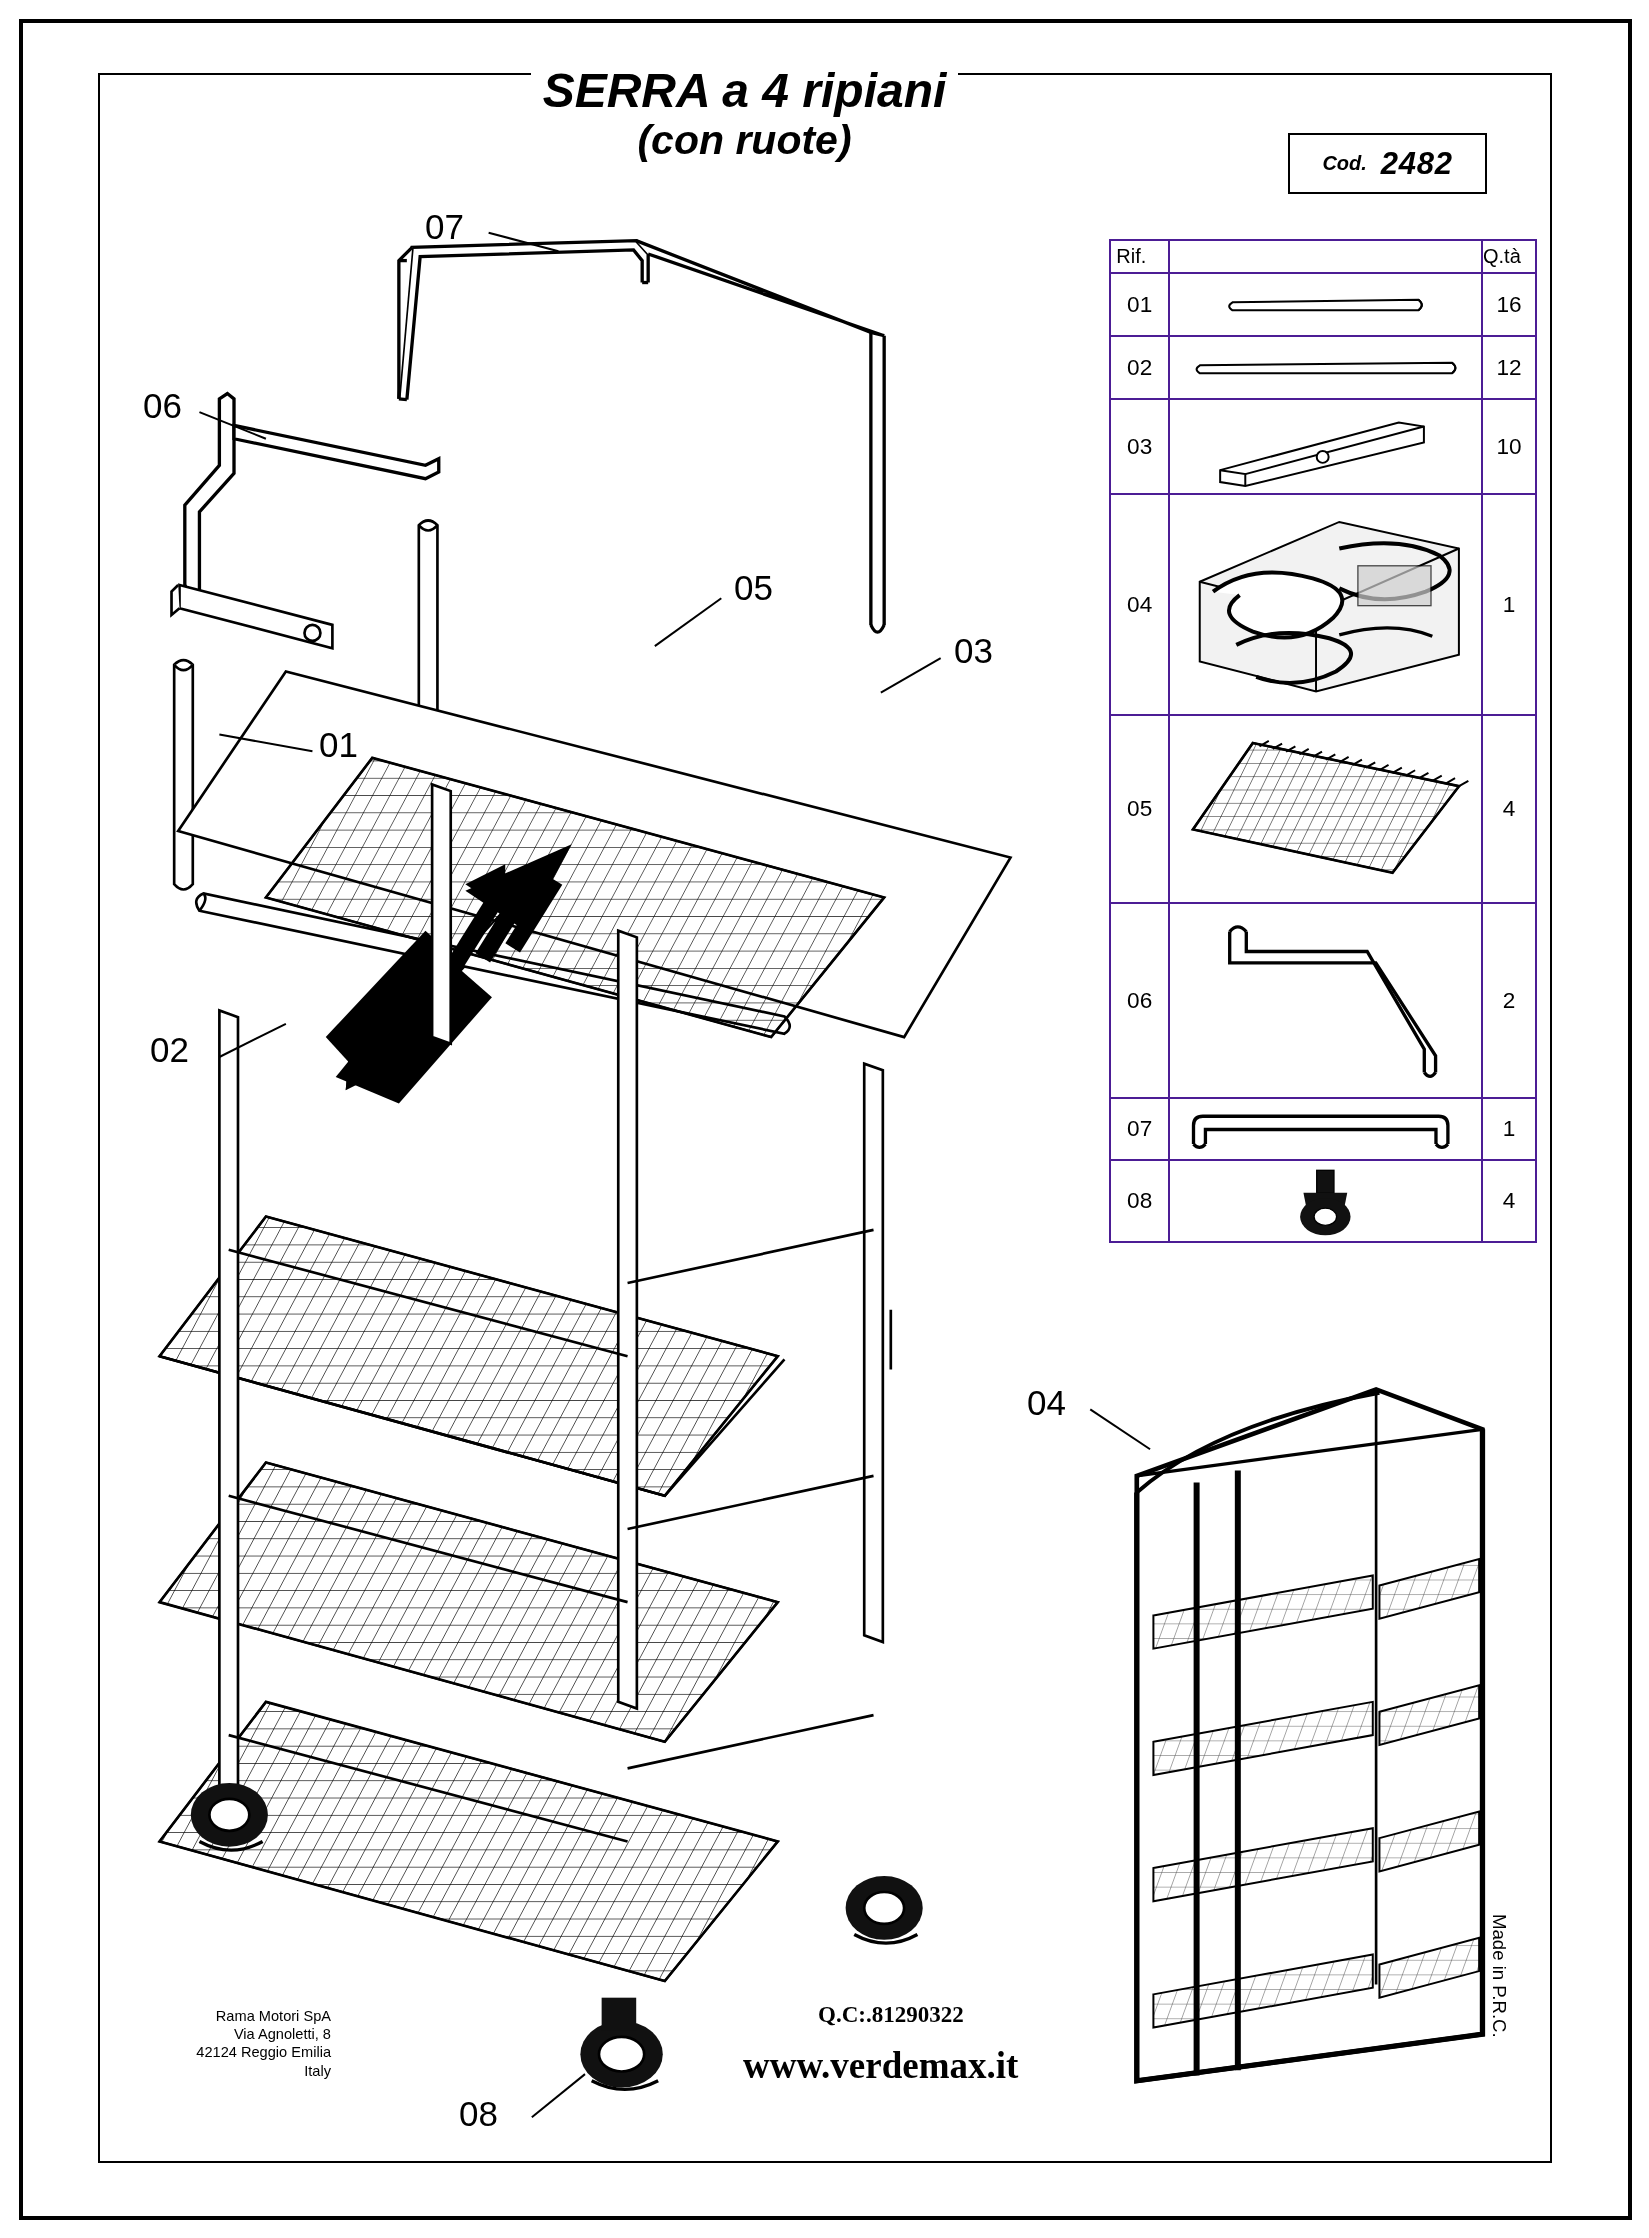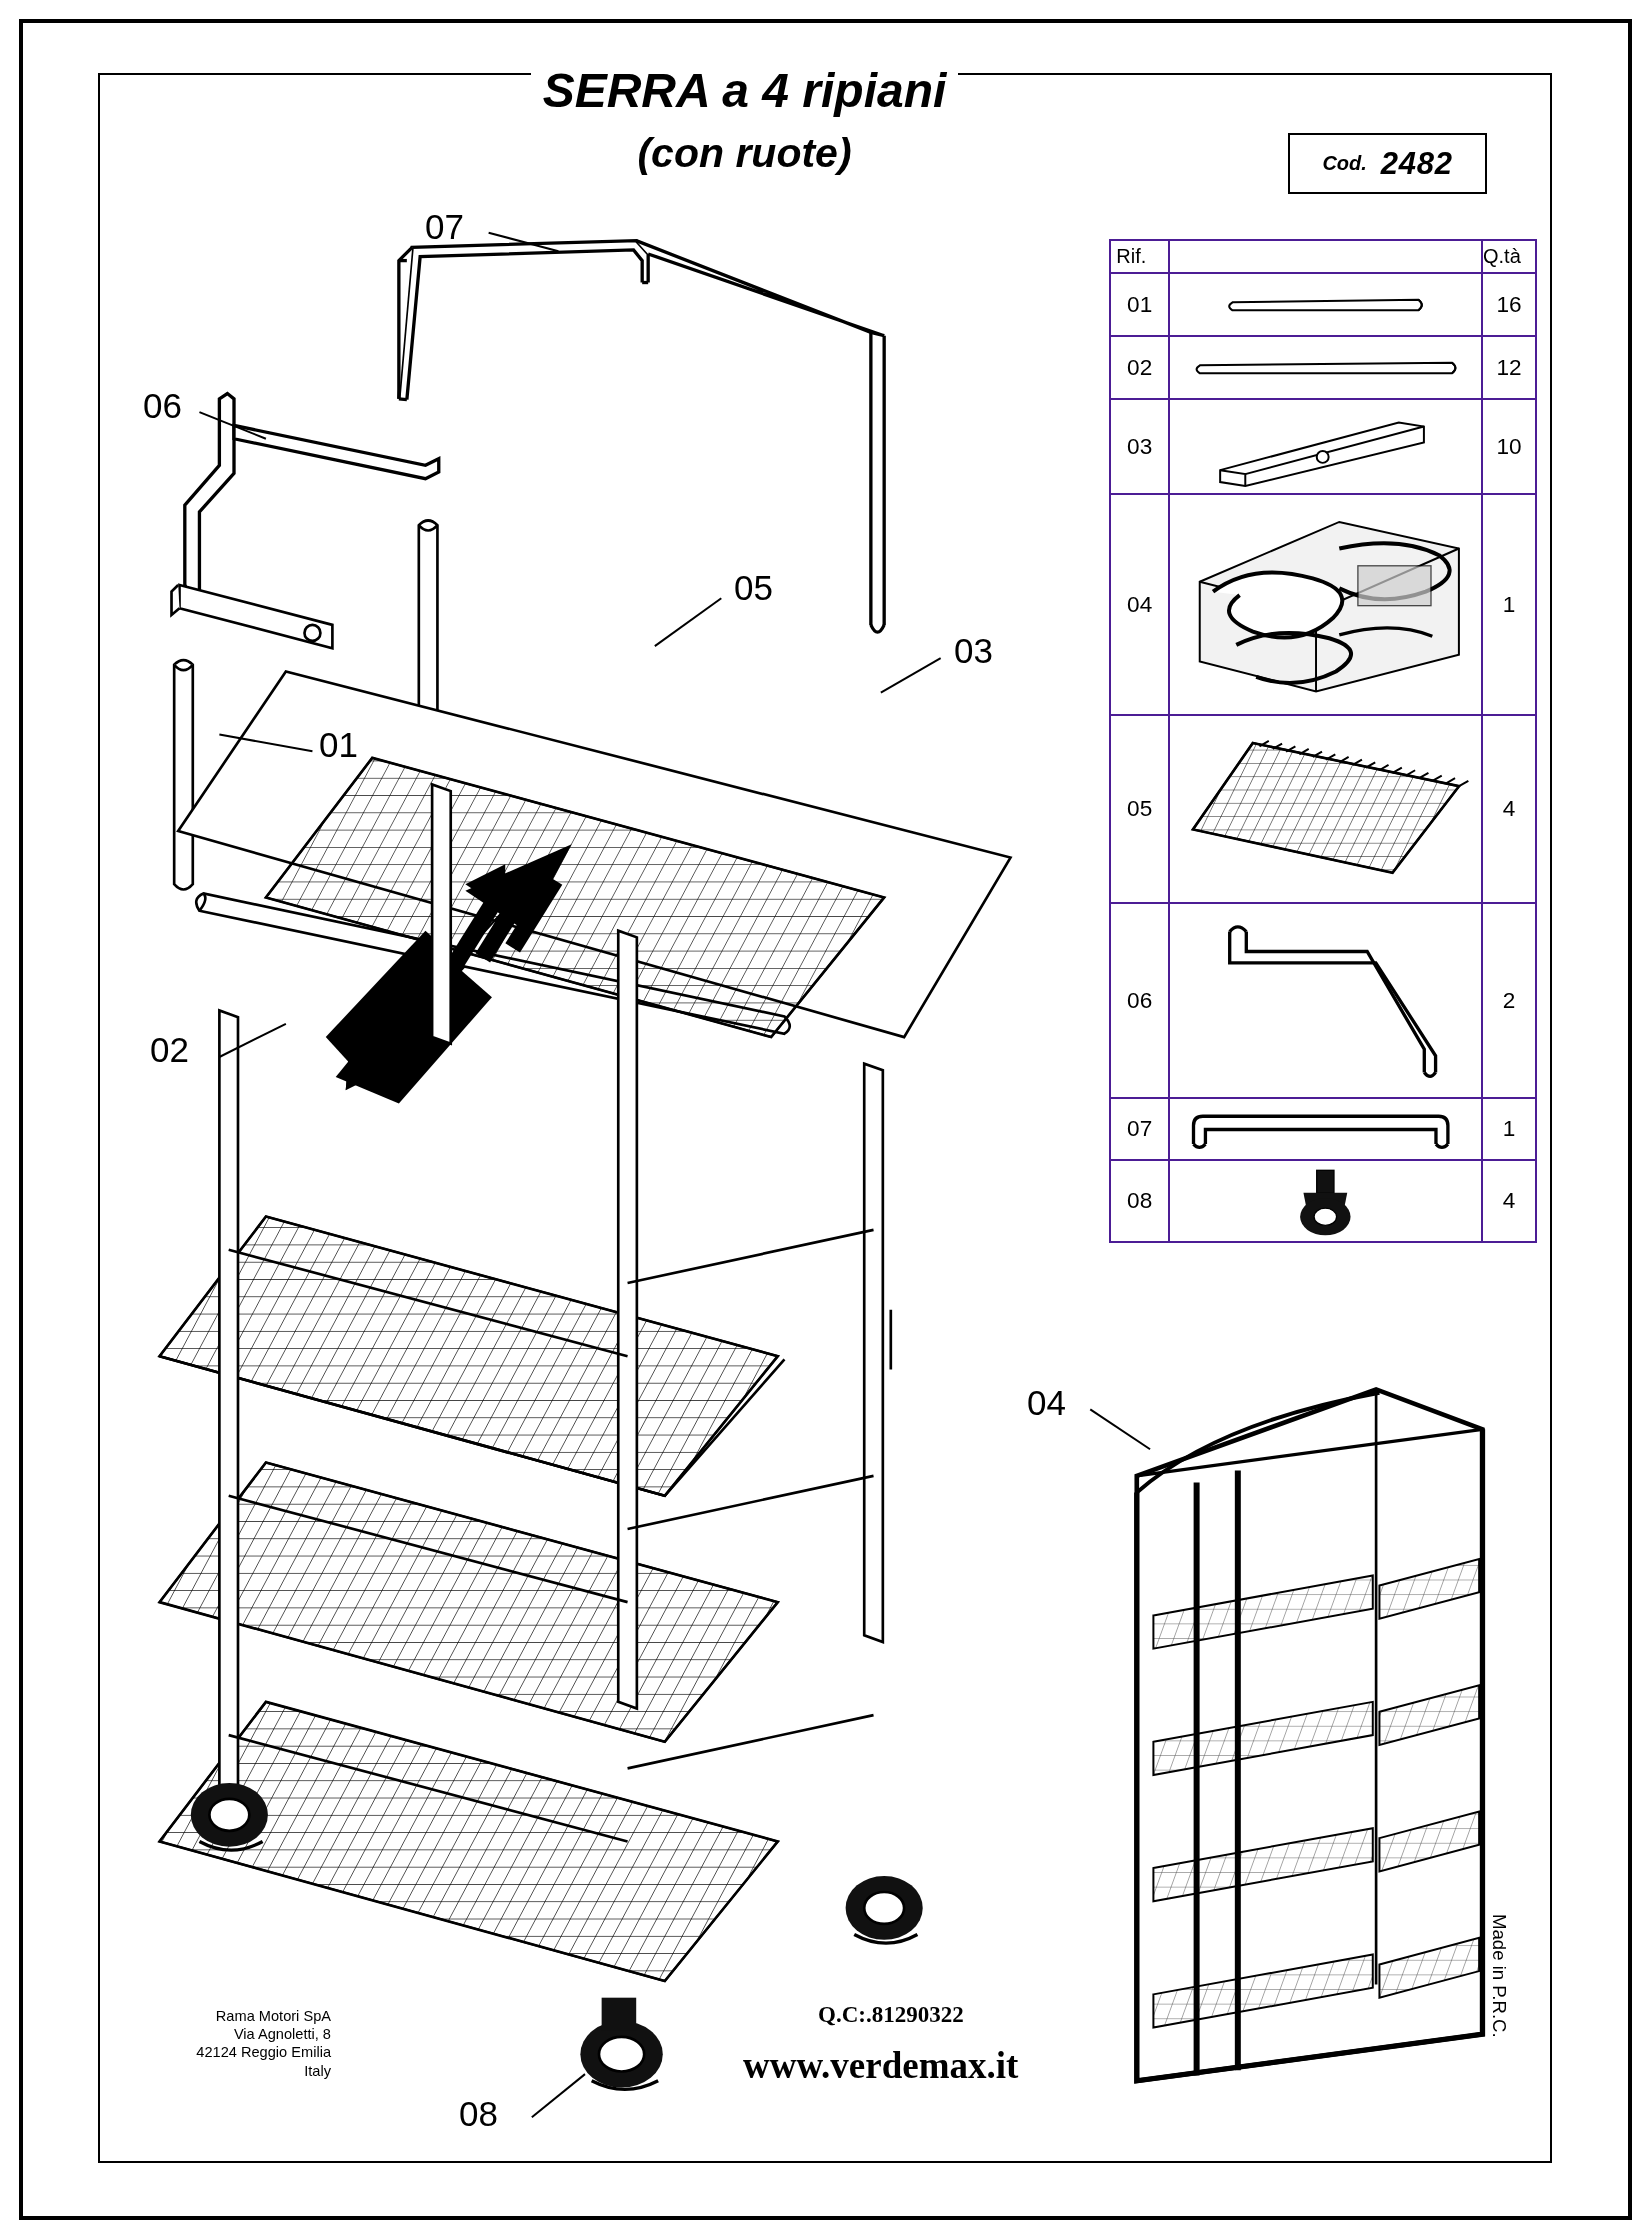--- a/index.html
+++ b/index.html
@@ -59,21 +59,21 @@
     background: #fff;
     display: inline-block;
     padding: 0 12px;
   }
   .title-sub {
     font-family: "Liberation Sans", sans-serif;
     font-style: italic;
     font-weight: bold;
     font-size: 41px;
     line-height: 1.1;
-    margin-top: 15px;
+    margin-top: 2px;
   }
 
   
   .code-box {
     position: absolute;
     left: 1288px;
     top: 133px;
     width: 199px;
     height: 61px;
     border: 2.7px solid #000;

